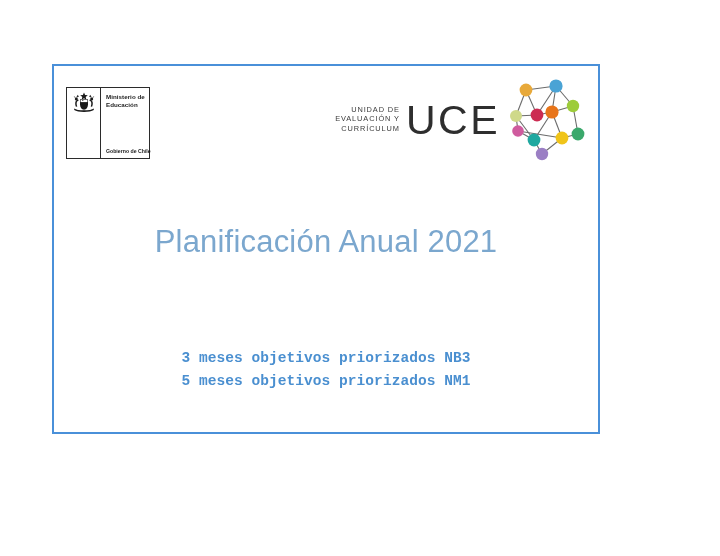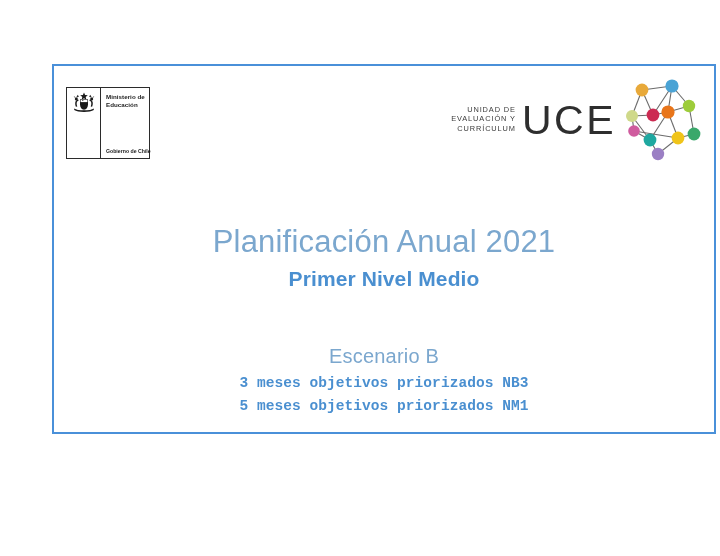--- a/index.html
+++ b/index.html
@@ -14,21 +14,21 @@
     position: relative;
     font-family: "Liberation Sans", sans-serif;
     overflow: hidden;
   }
 
   
   #slide-frame {
     position: absolute;
     left: 52px;
     top: 64px;
-    width: 664px;
+    width: 548px;
     height: 370px;
     box-sizing: border-box;
     border: 2px solid #4a90d9;
     background: #ffffff;
     padding-left: 20px;
   }
 
   
   #mineduc-logo {
     position: absolute;
@@ -240,22 +240,20 @@
       <circle cx="14" cy="55" r="5.8" fill="#cf5b9e"></circle>
       <circle cx="30" cy="64" r="6.4" fill="#1fa8a0"></circle>
       <circle cx="58" cy="62" r="6.4" fill="#f0c419"></circle>
       <circle cx="74" cy="58" r="6.4" fill="#3aa86b"></circle>
       <circle cx="38" cy="78" r="6.2" fill="#9b7fc4"></circle>
     </svg>
   </div>
 
   <div id="title-block">
     <div id="main-title">Planificación Anual 2021</div>
-    <div id="subtitle">Primer Nivel Medio</div>
   </div>
 
   <div id="scenario-block">
-    <div id="scenario-title">Escenario B</div>
     <div id="scenario-line-1" class="scenario-line">3 meses objetivos priorizados NB3</div>
     <div class="scenario-line">5 meses objetivos priorizados NM1</div>
   </div>
 
 </div>
 
 </body></html>

